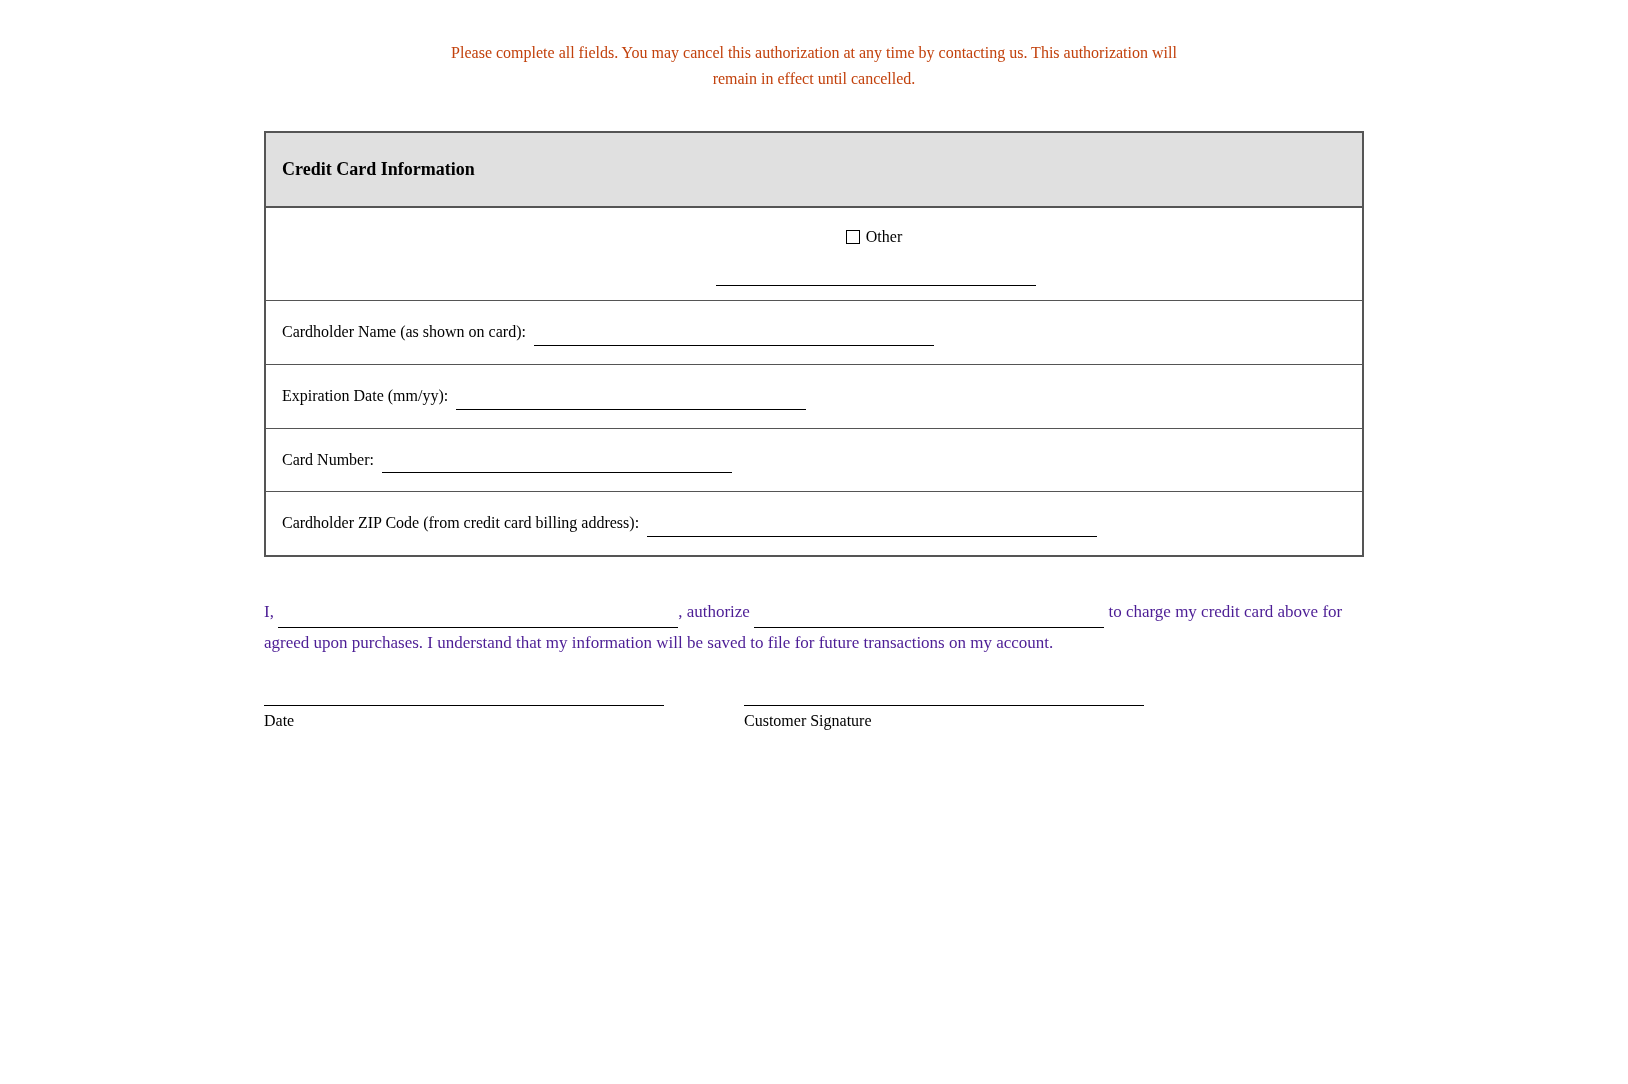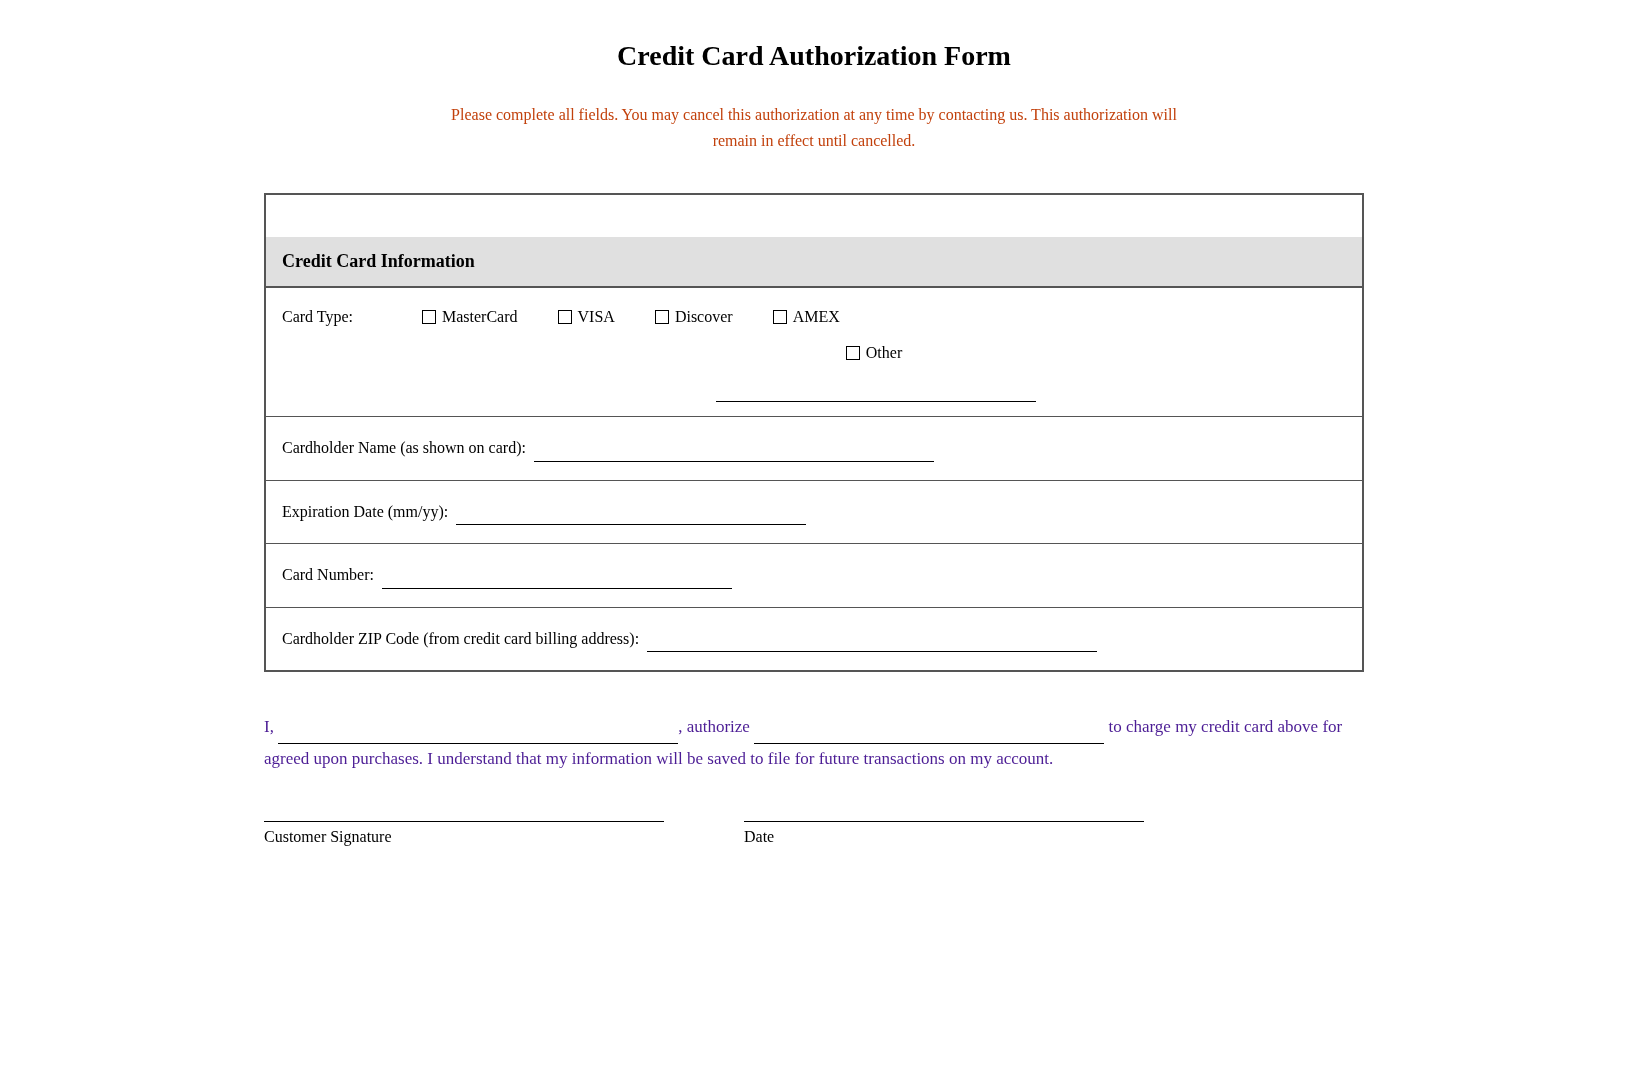--- a/index.html
+++ b/index.html
@@ -42,25 +42,24 @@
 
     .form-table {
       width: 100%;
       border-collapse: collapse;
       border: 2px solid #555;
       margin-bottom: 40px;
     }
 
     .section-header {
       background-color: #e0e0e0;
-      padding: 14px 16px;
+      padding: 26px 16px;
       font-size: 18px;
       font-weight: bold;
       border-bottom: 2px solid #555;
-      margin-top: 42px;
     }
 
     .form-row {
       border-bottom: 1px solid #555;
       padding: 18px 16px;
       font-size: 16px;
       line-height: 1.6;
     }
 
     .form-row:last-child {
@@ -157,53 +156,33 @@
     }
 
     .signature-label {
       font-size: 16px;
     }
   </style>
 </head>
 <body>
 
 <div class="page-container">
-  <h1 class="page-title">Credit Card Authorization Form</h1>
 
   <p class="subtitle">
     Please complete all fields. You may cancel this authorization at any time by contacting us. This authorization will<br>
     remain in effect until cancelled.
   </p>
 
   <div class="form-table">
 
     <div class="section-header">
       <span>Credit Card Information</span>
     </div>
 
     <div class="form-row card-type-row">
-      <div class="card-type-line1">
-        <span class="card-type-label">Card Type:</span>
-        <label class="checkbox-item">
-          <span class="checkbox-box"></span>
-          <span>MasterCard</span>
-        </label>
-        <label class="checkbox-item">
-          <span class="checkbox-box"></span>
-          <span>VISA</span>
-        </label>
-        <label class="checkbox-item">
-          <span class="checkbox-box"></span>
-          <span>Discover</span>
-        </label>
-        <label class="checkbox-item">
-          <span class="checkbox-box"></span>
-          <span>AMEX</span>
-        </label>
-      </div>
       <div class="card-type-line2">
         <label class="checkbox-item">
           <span class="checkbox-box"></span>
           <span>Other</span>
         </label>
         <span class="other-underline">&nbsp;</span>
       </div>
     </div>
 
     <div class="form-row">
@@ -227,20 +206,20 @@
     </div>
   </div>
 
   <p class="authorization-text">
     <span>I,&nbsp;</span><span class="underline-field-long">&nbsp;&nbsp;&nbsp;&nbsp;&nbsp;&nbsp;&nbsp;&nbsp;&nbsp;&nbsp;&nbsp;&nbsp;&nbsp;&nbsp;&nbsp;&nbsp;&nbsp;&nbsp;&nbsp;&nbsp;&nbsp;&nbsp;&nbsp;&nbsp;&nbsp;&nbsp;&nbsp;&nbsp;&nbsp;&nbsp;&nbsp;&nbsp;&nbsp;&nbsp;&nbsp;&nbsp;&nbsp;&nbsp;&nbsp;&nbsp;</span><span>, authorize&nbsp;</span><span class="underline-field-medium">&nbsp;&nbsp;&nbsp;&nbsp;&nbsp;&nbsp;&nbsp;&nbsp;&nbsp;&nbsp;&nbsp;&nbsp;&nbsp;&nbsp;&nbsp;&nbsp;&nbsp;&nbsp;&nbsp;&nbsp;&nbsp;&nbsp;&nbsp;&nbsp;&nbsp;&nbsp;&nbsp;&nbsp;&nbsp;&nbsp;&nbsp;&nbsp;&nbsp;&nbsp;</span><span> to charge my credit card above for agreed upon purchases. I understand that my information will be saved to file for future transactions on my account.</span>
   </p>
 
   <div class="signature-section">
     <div class="signature-block">
       <div class="signature-line">&nbsp;</div>
-      <span class="signature-label">Customer Signature</span>
+      <span class="signature-label">Date</span>
     </div>
     <div class="signature-block">
       <div class="signature-line">&nbsp;</div>
-      <span class="signature-label">Date</span>
+      <span class="signature-label">Customer Signature</span>
     </div>
   </div>
 </div>
 
 </body></html>

